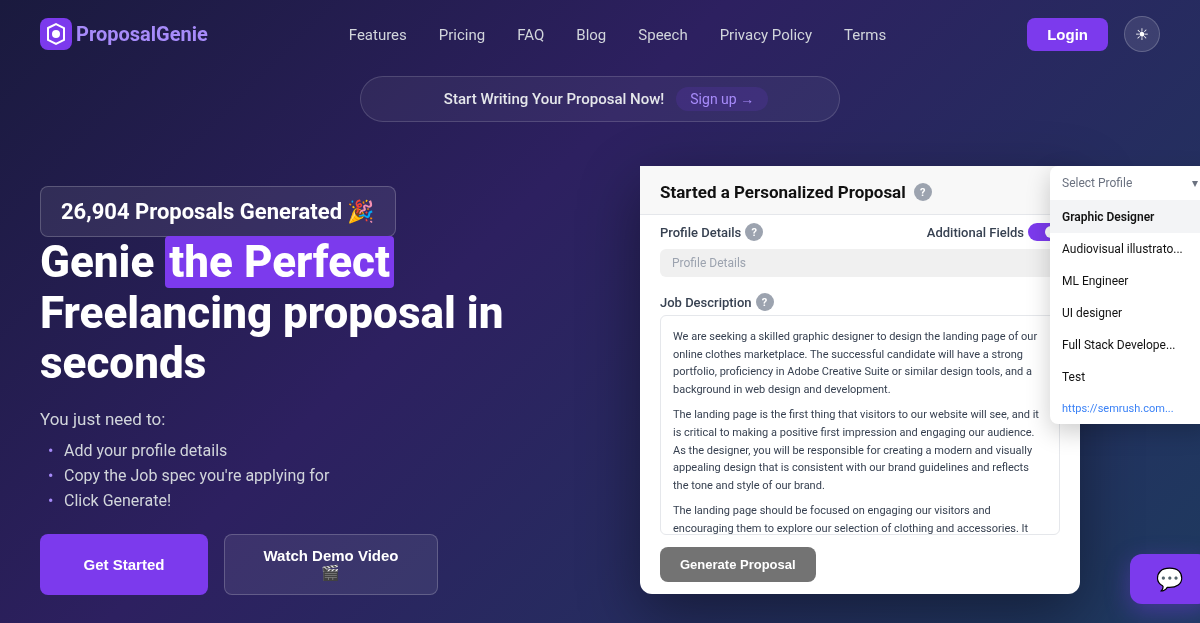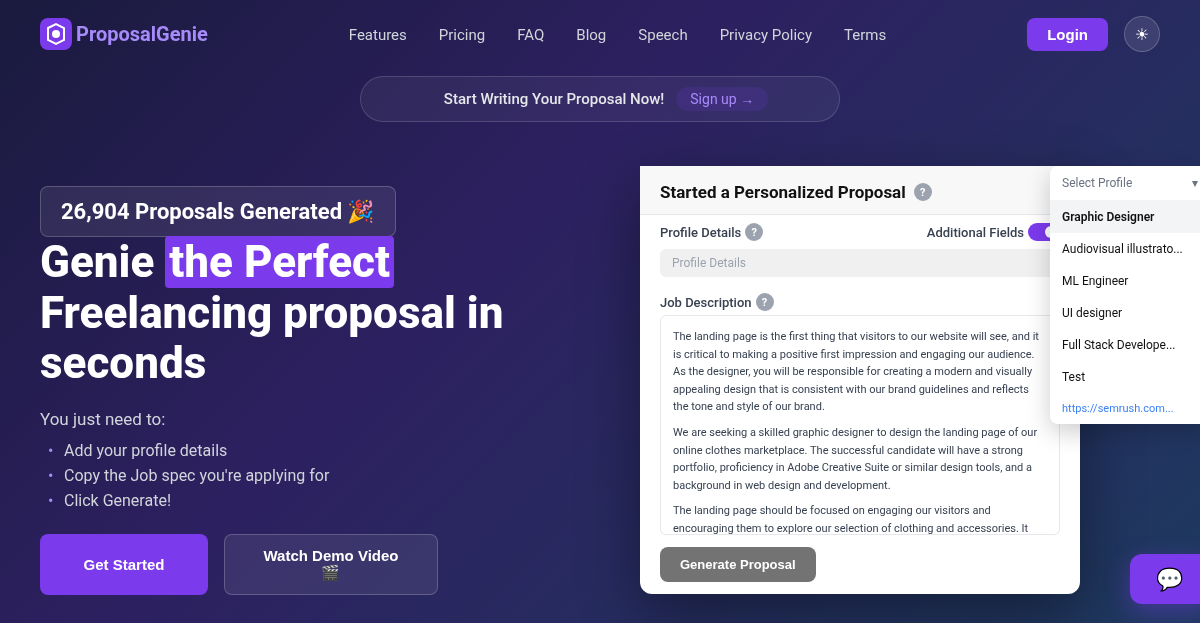--- a/index.html
+++ b/index.html
@@ -454,22 +454,22 @@
         <span style="font-size:12px; color:#9ca3af;">Profile Details</span>
       </div>
 
       
       <div class="section-label">
         <span>Job Description</span>
         <span class="help-icon">?</span>
       </div>
       <div class="job-desc-area">
         <div class="job-desc-text">
+          <p>We are seeking a skilled graphic designer to design the landing page of our online clothes marketplace. The successful candidate will have a strong portfolio, proficiency in Adobe Creative Suite or similar design tools, and a background in web design and development.</p>
           <p>The landing page is the first thing that visitors to our website will see, and it is critical to making a positive first impression and engaging our audience. As the designer, you will be responsible for creating a modern and visually appealing design that is consistent with our brand guidelines and reflects the tone and style of our brand.</p>
-          <p>We are seeking a skilled graphic designer to design the landing page of our online clothes marketplace. The successful candidate will have a strong portfolio, proficiency in Adobe Creative Suite or similar design tools, and a background in web design and development.</p>
           <p>The landing page should be focused on engaging our visitors and encouraging them to explore our selection of clothing and accessories. It should provide a brief overview of our company and what we offer, highlight the key features and benefits of shopping with us, and showcase any relevant customer testimonials or case studies. It should also include a clear call-to-action that encourages users to start browsing our selection and engage with our business.</p>
 
         </div>
       </div>
 
       
       <button class="generate-btn">Generate Proposal</button>
 
       
       <div class="profile-dropdown">

